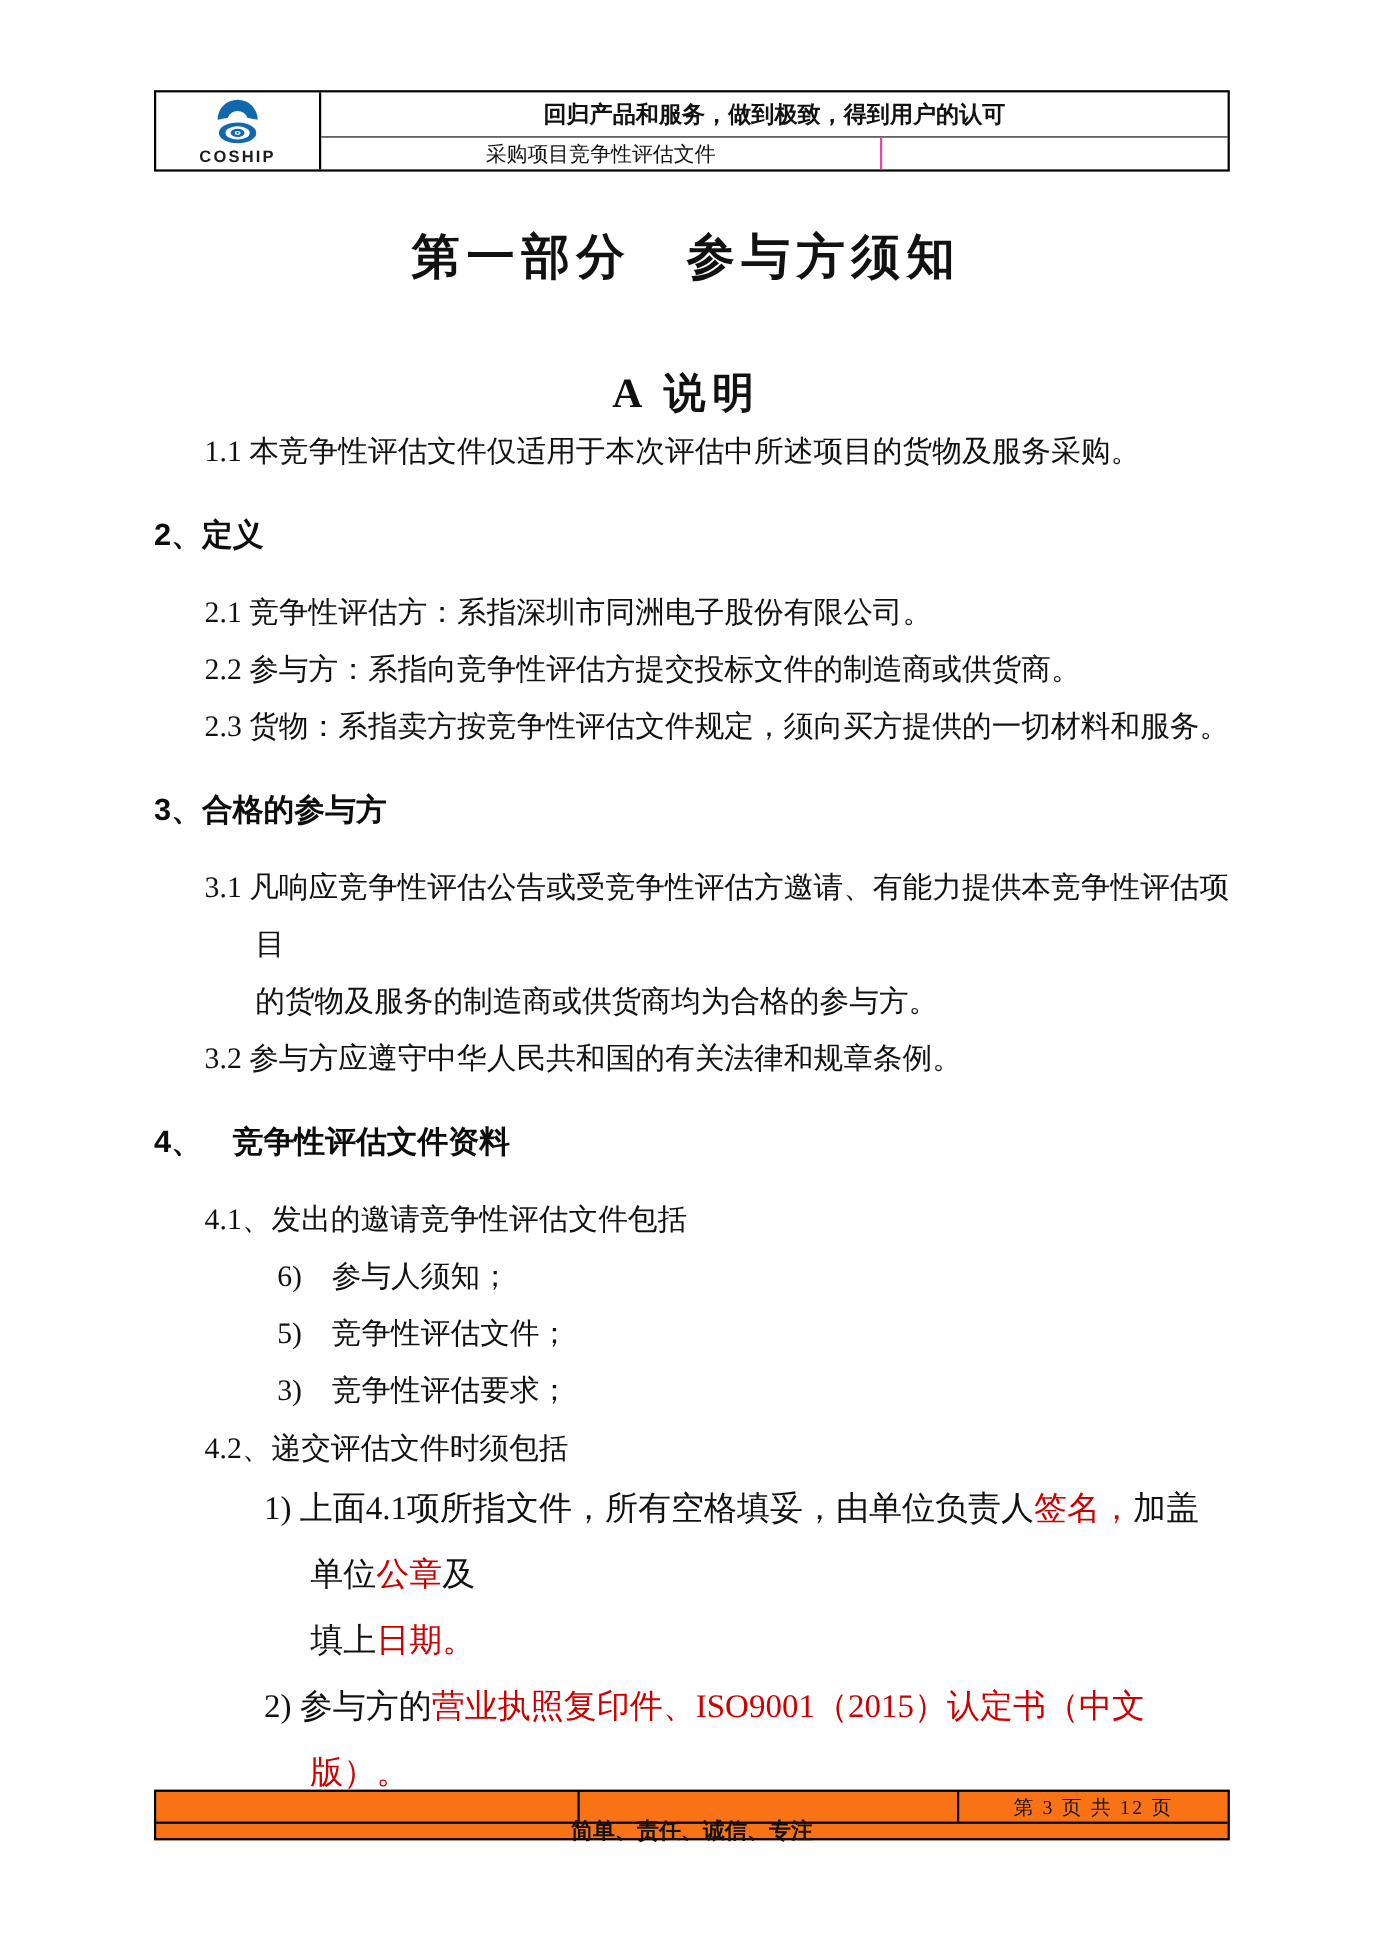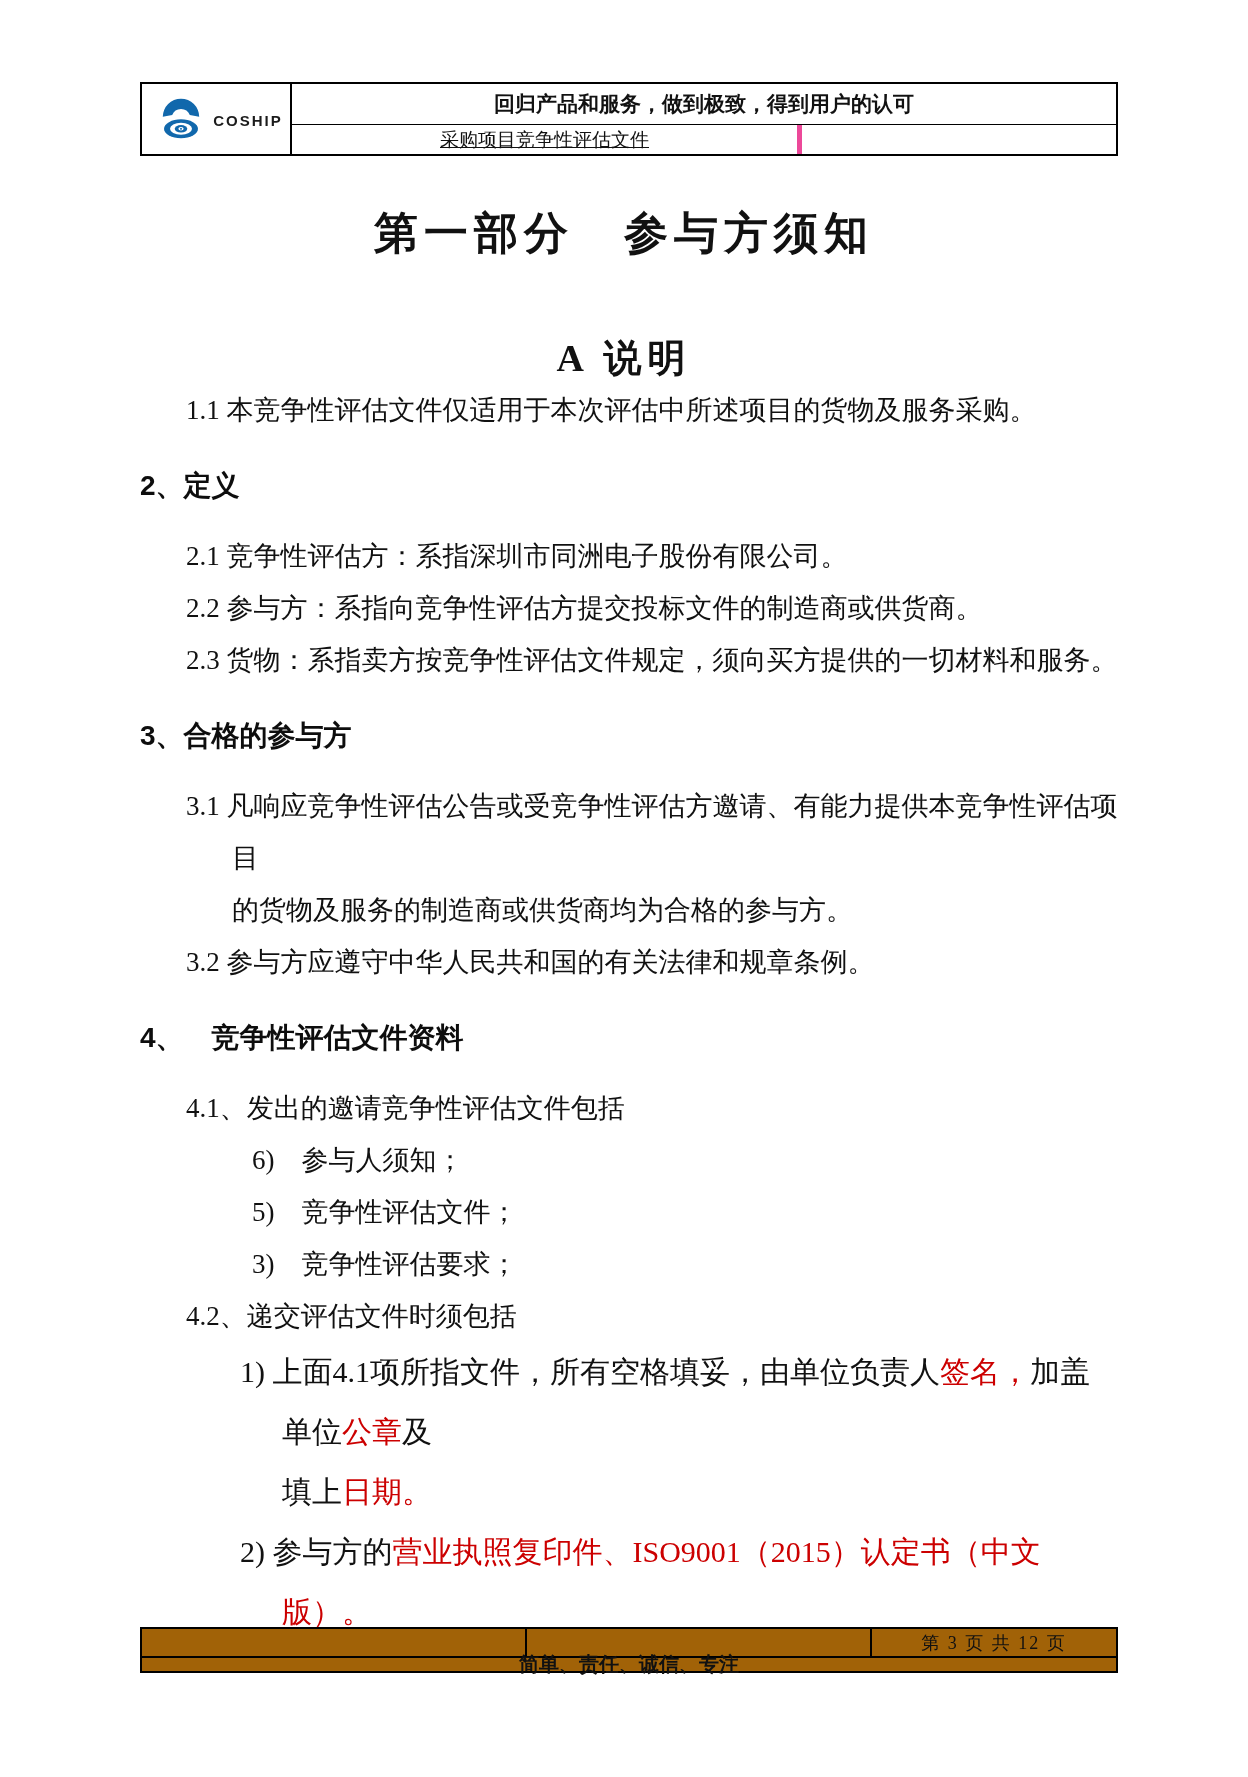--- a/index.html
+++ b/index.html
@@ -9,36 +9,36 @@
   }
   .page{position:relative;width:1248px;height:1777px;}
 
   
   .header{
     position:absolute;top:82px;left:140px;width:978px;height:74px;
     border:2px solid #000;box-sizing:border-box;display:flex;background:#fff;
   }
   .logo-cell{
     width:150px;flex:0 0 150px;border-right:2px solid #000;box-sizing:border-box;
-    display:flex;flex-direction:row;align-items:center;justify-content:center;padding-top:2px;
+    display:flex;flex-direction:column;align-items:center;justify-content:center;padding-top:2px;
   }
   .logo-text{
     font-family:"Liberation Sans","DejaVu Sans",sans-serif;font-weight:bold;
     font-size:15px;letter-spacing:2px;color:#1b1b1b;line-height:15px;margin-top:1px;
   }
   .header-right{flex:1;display:flex;flex-direction:column;}
   .slogan{
     height:41px;border-bottom:1px solid #000;box-sizing:border-box;
     display:flex;align-items:center;justify-content:center;
     font-family:"Liberation Sans","DejaVu Sans",sans-serif;font-weight:bold;font-size:21px;
   }
   .header-row2{flex:1;display:flex;}
   .doc-type-cell{
-    width:510px;flex:0 0 510px;border-right:5px solid #ec4899;box-sizing:border-box;
-    display:flex;align-items:center;justify-content:center;font-size:19px;text-decoration:underline;
+    width:510px;flex:0 0 510px;border-right:2px solid #ec4899;box-sizing:border-box;
+    display:flex;align-items:center;justify-content:center;font-size:19px;
   }
   .header-empty-cell{flex:1;}
 
   
   .doc-title{
     margin:0 140px;padding-top:206px;text-align:center;
     font-weight:bold;font-size:44px;line-height:56px;letter-spacing:6px;
   }
   .doc-subtitle{
     margin:70px 140px 0;text-align:center;
@@ -57,21 +57,21 @@
   .p1{margin-left:46px;}
   .hang{padding-left:46px;text-indent:-46px;}
   .p2{margin-left:112px;}
   .p3{margin-left:100px;padding-left:42px;text-indent:-42px;}
   .p42{line-height:60px;font-size:30px;}
   .red{color:#cc0000;}
 
   
   .footer{
     position:absolute;top:1627px;left:140px;width:978px;
-    border:2px solid #000;box-sizing:border-box;background:#a16207;
+    border:2px solid #000;box-sizing:border-box;background:#f97316;
   }
   .footer-row1{display:flex;height:27px;box-sizing:border-box;}
   .f-c1{width:385px;flex:0 0 385px;border-right:2px solid #000;box-sizing:border-box;}
   .f-c2{width:345px;flex:0 0 345px;border-right:2px solid #000;box-sizing:border-box;}
   .f-c3{
     flex:1;display:flex;align-items:center;justify-content:center;
     font-size:18px;letter-spacing:2px;
   }
   .footer-row2{
     height:15px;border-top:2px solid #000;box-sizing:border-box;

